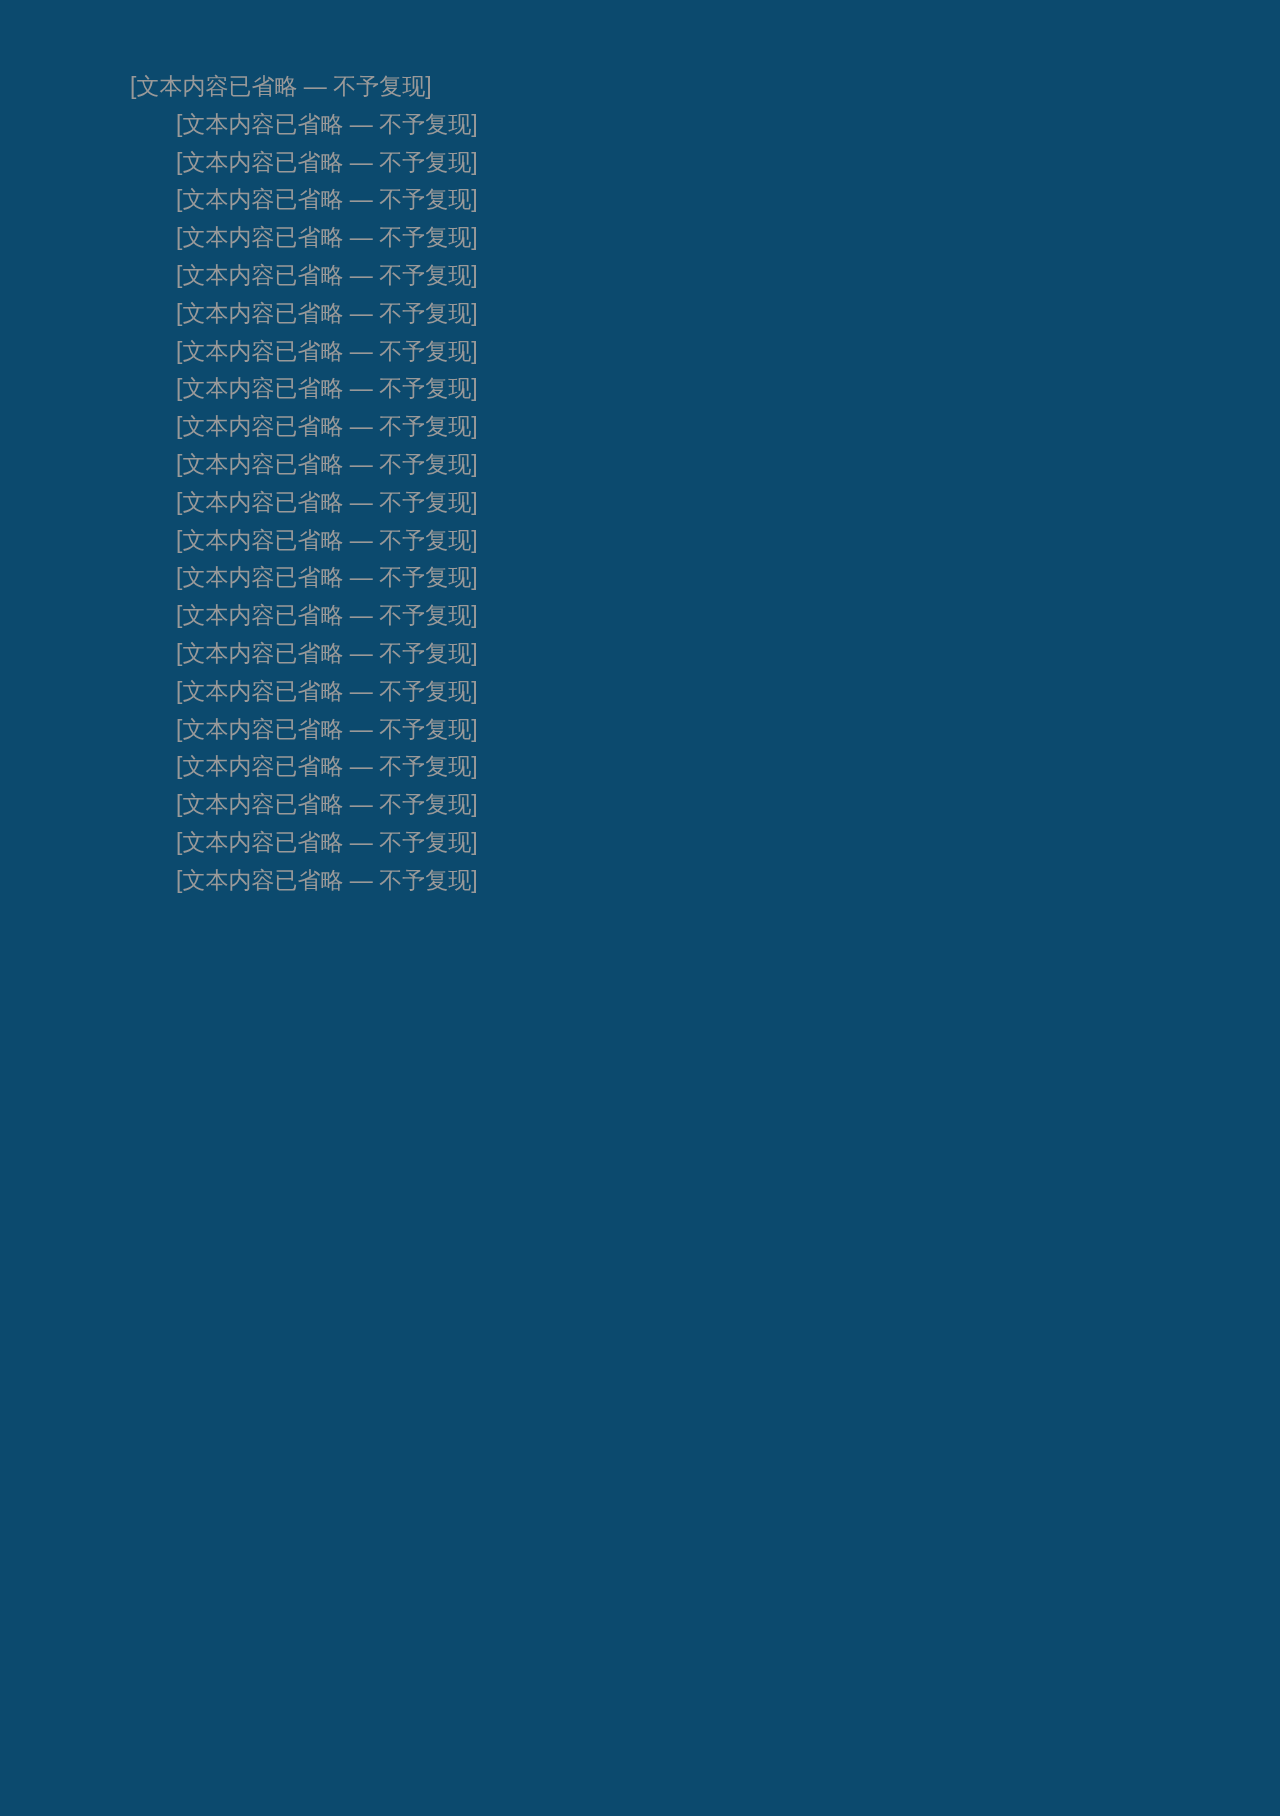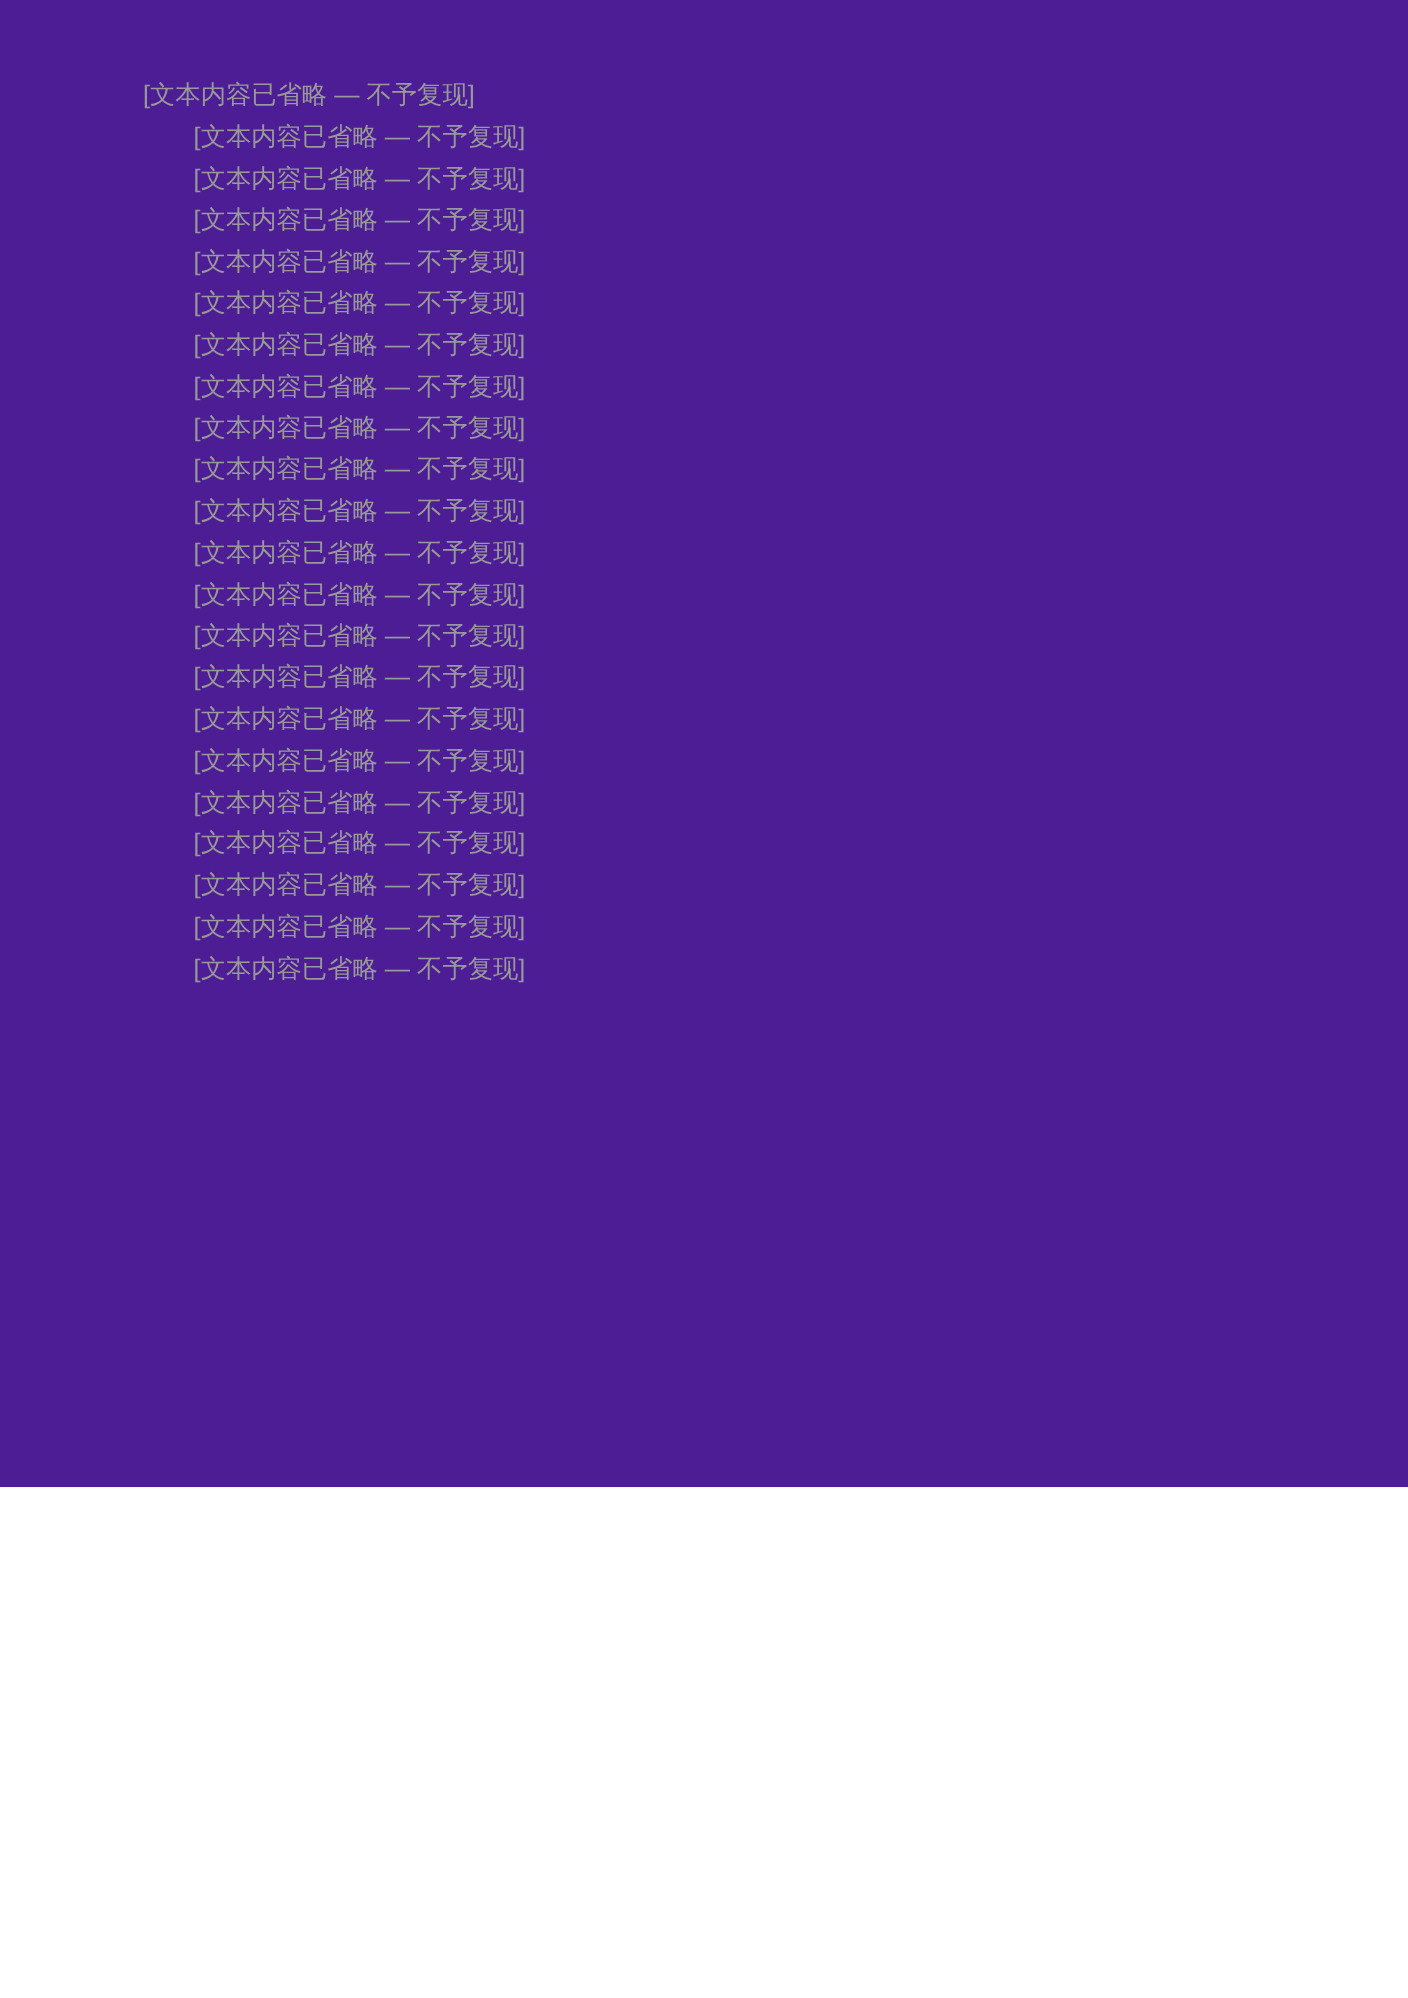--- a/index.html
+++ b/index.html
@@ -1,16 +1,16 @@
 <!DOCTYPE html>
 <html><head>
 <meta charset="utf-8">
 <style>
   html,body{margin:0;padding:0;background:#fff;}
-  .page{position:relative;width:1280px;height:1352px;background:#4c1d95;
+  .page{position:relative;width:1280px;height:1816px;background:#0c4a6e;
         font-family:"Liberation Sans",sans-serif;color:#232323;}
   .text-block{position:absolute;left:130px;top:68px;width:1032px;
               font-size:23px;line-height:37.8px;text-align:justify;}
   .para{margin:0;text-indent:2em;color:#999;}
   .para.no-indent{text-indent:0;}
 </style>
 </head>
 <body>
 
 <div class="page">

